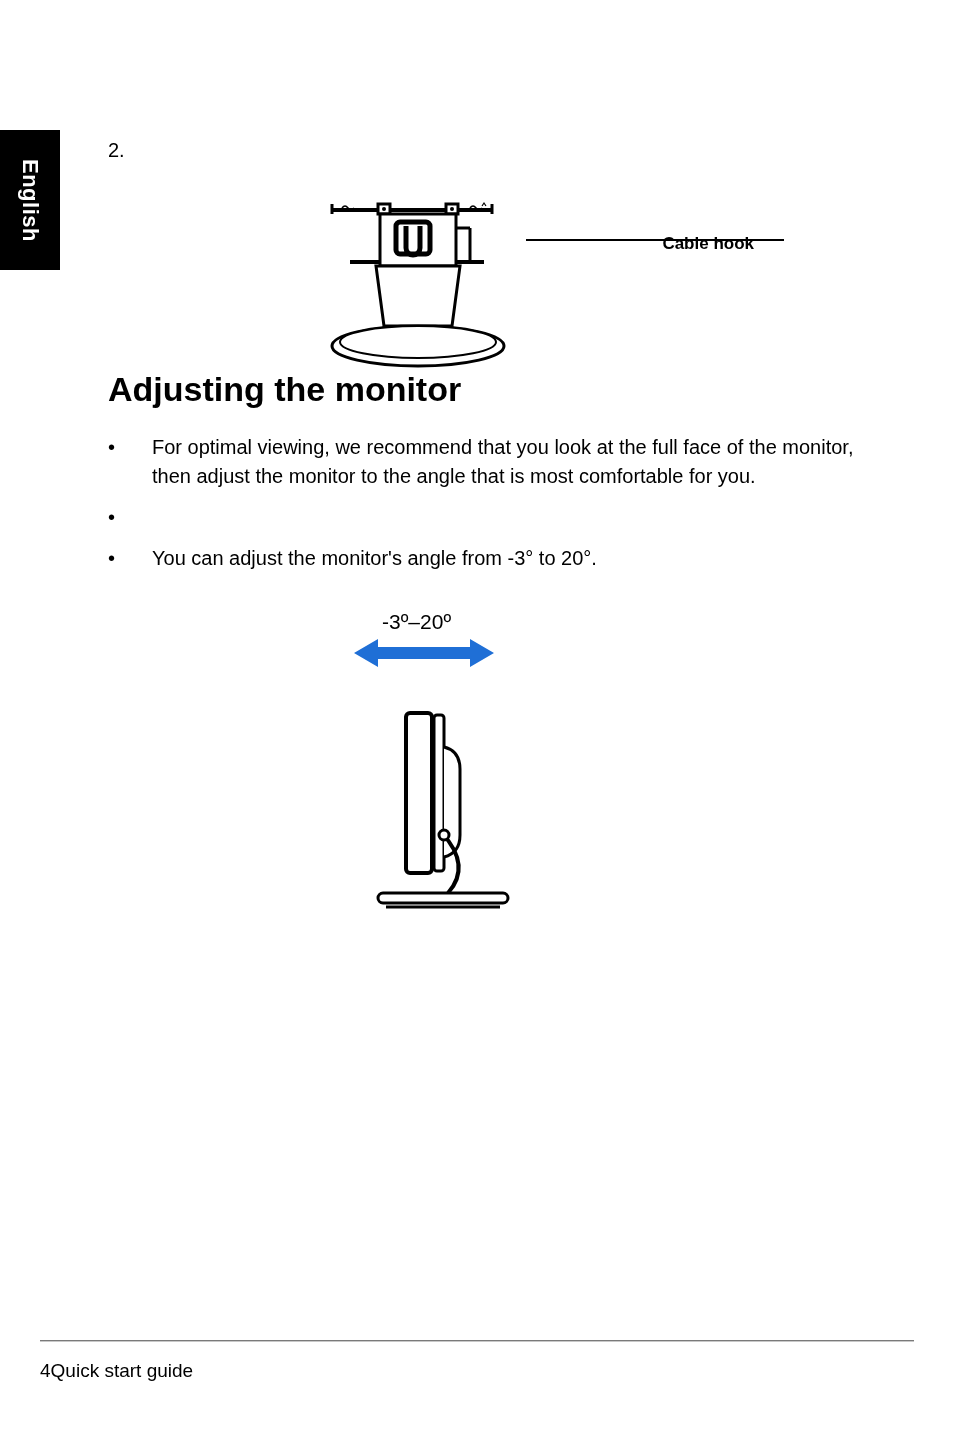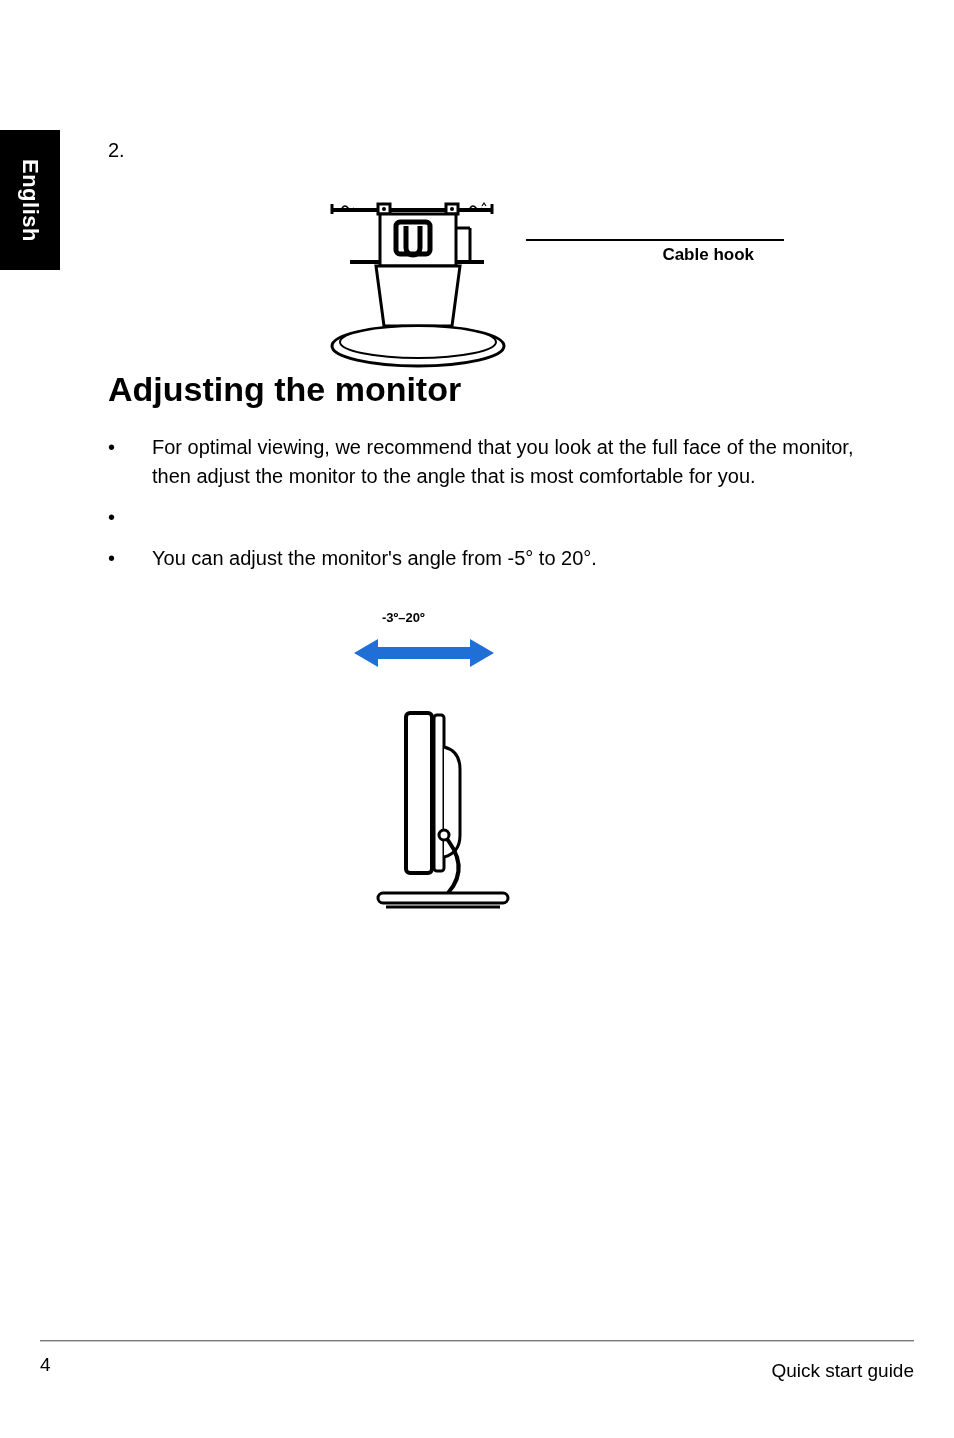--- a/index.html
+++ b/index.html
@@ -18,36 +18,36 @@
     font-weight: bold; font-size: 22px;
     letter-spacing: 0.5px;
   }
 
   .content { position: absolute; left: 108px; top: 136px; width: 780px; }
 
   .step-row { display: flex; gap: 34px; font-size: 20px; line-height: 1.4; }
   .step-num { min-width: 26px; }
 
   .fig1-wrap { position: relative; margin-top: 36px; margin-left: 220px; width: 420px; height: 170px; }
-  .fig1-label { position: absolute; right: -6px; top: 45px; font-weight: bold; font-size: 17px; }
+  .fig1-label { position: absolute; right: -6px; top: 34px; font-weight: bold; font-size: 17px; }
   .fig1-line { position: absolute; left: 198px; top: 39px; width: 258px; height: 2px; background: #000; }
 
   h1.heading { font-size: 34px; font-weight: bold; margin-bottom: 24px; }
 
   ul.bullets { list-style: none; font-size: 20px; }
   ul.bullets li { display: flex; gap: 28px; margin-bottom: 12px; line-height: 1.45; }
   ul.bullets li .dot { min-width: 16px; }
 
   .fig2-wrap { position: relative; margin-top: 40px; margin-left: 236px; width: 200px; height: 325px; }
-  .fig2-label { position: absolute; left: 38px; top: -3px; font-weight: bold; font-size: 13px; text-align: center; }
+  .fig2-label { position: absolute; left: 38px; top: -3px; font-weight: normal; font-size: 21px; text-align: center; }
 
   .footer-rule { position: absolute; left: 40px; bottom: 96px; width: 874px; height: 2px; background: #c8c8c8; border-top: 1px solid #7a7a7a; }
   .footer { position: absolute; bottom: 56px; left: 40px; width: 874px; font-size: 19px; display: flex; }
   .footer .pn { }
-  .footer .title { flex: 1; text-align: right; margin-top: 6px; }
+  .footer .title { flex: 1; text-align: left; }
 </style>
 </head>
 <body>
 
 <div class="page">
 
   <div class="lang-tab">
     <span>English</span>
   </div>
 
@@ -96,21 +96,21 @@
     <ul class="bullets">
       <li>
           <span class="dot">•</span>
           <span>For optimal viewing, we recommend that you look at the full face of the monitor, then adjust the monitor to the angle that is most comfortable for you.</span>
         </li>
       <li>
           <span class="dot">•</span>
         </li>
       <li>
           <span class="dot">•</span>
-          <span>You can adjust the monitor's angle from -5° to 20°.</span>
+          <span>You can adjust the monitor's angle from -3° to 20°.</span>
         </li>
     </ul>
 
     <div class="fig2-wrap">
       <div class="fig2-label">-3º–20º</div>
       <svg viewBox="0 0 200 325" width="200" height="325">
 
         <g>
           <polygon points="10,40 34,26 34,34 126,34 126,26 150,40 126,54 126,46 34,46 34,54" fill="#1f6fd6"></polygon>
         </g>

